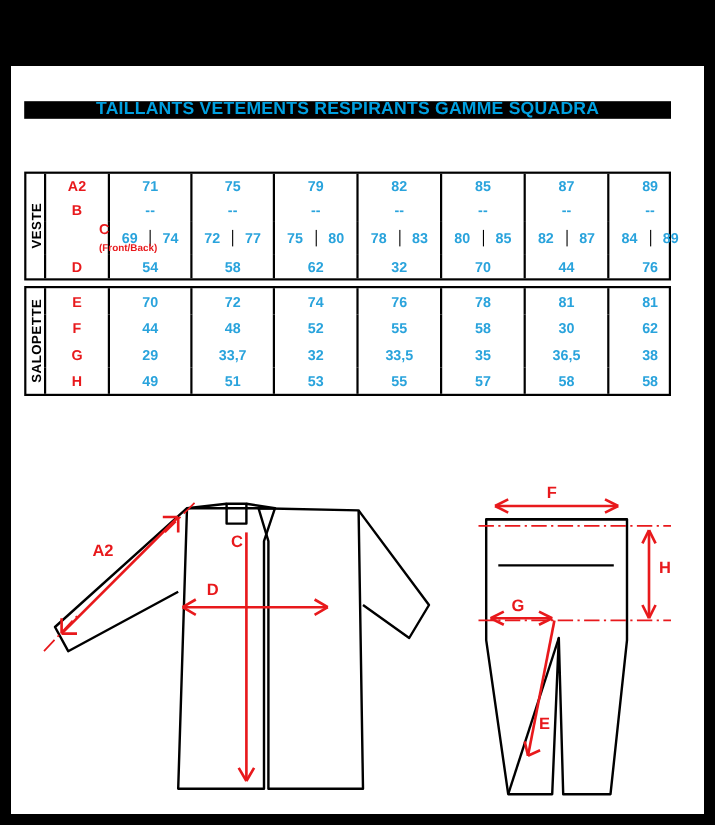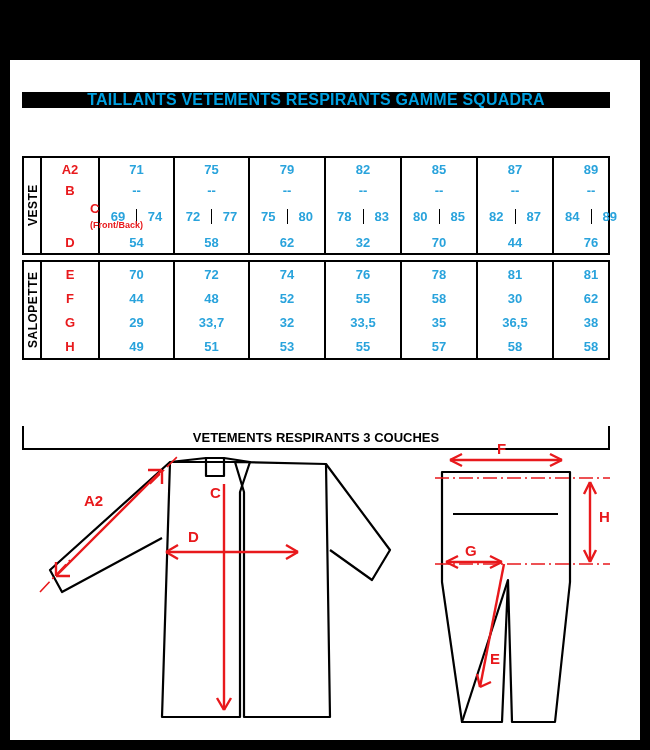--- a/index.html
+++ b/index.html
@@ -239,23 +239,20 @@
         <td class="val">53</td>
         <td class="val">55</td>
         <td class="val">57</td>
         <td class="val">58</td>
         <td class="val" style="border-right:none;">58</td>
       </tr>
     </tbody>
       </table>
   </div>
 
-  <div class="footer-band">
-    <span>VETEMENTS RESPIRANTS 3 COUCHES</span>
-  </div>
 
   <div class="drawing">
     <svg width="630" height="288" viewBox="0 0 630 288">
       <g fill="none" stroke="#000" stroke-width="2.2" stroke-linejoin="round">
 
         <path d="M160 10 L152 265 L230 265 L230 40 L240 10 Z"></path>
         <path d="M225 10 L234 40 L234 265 L320 265 L316 12 Z"></path>
 
         <path d="M196 6 L214 6 L214 24 L196 24 Z"></path>
         <path d="M160 10 L196 6"></path>

